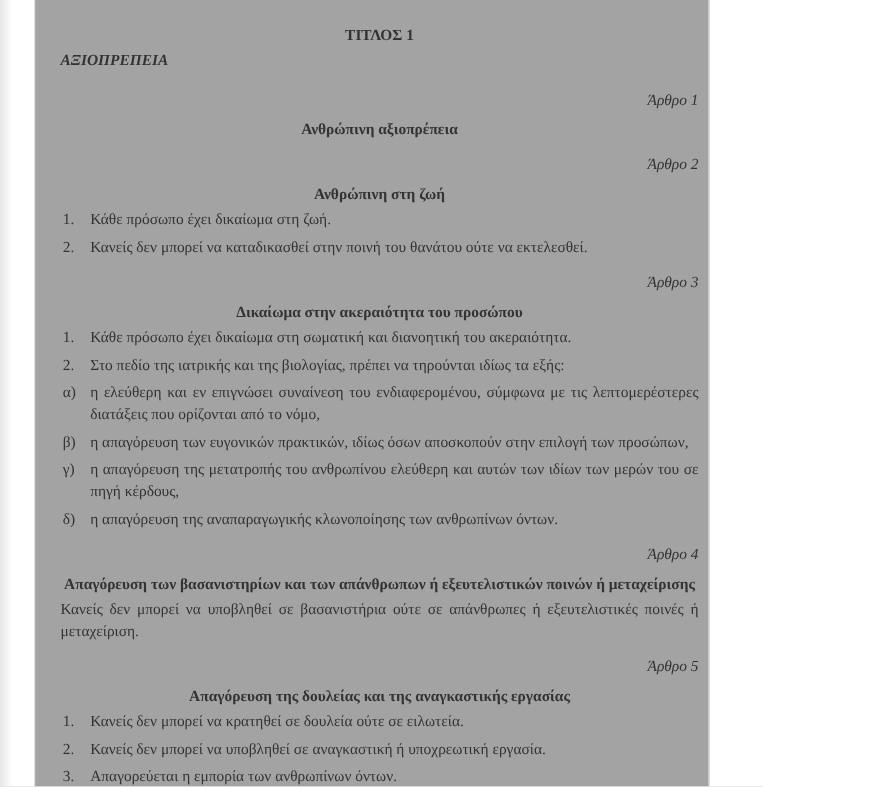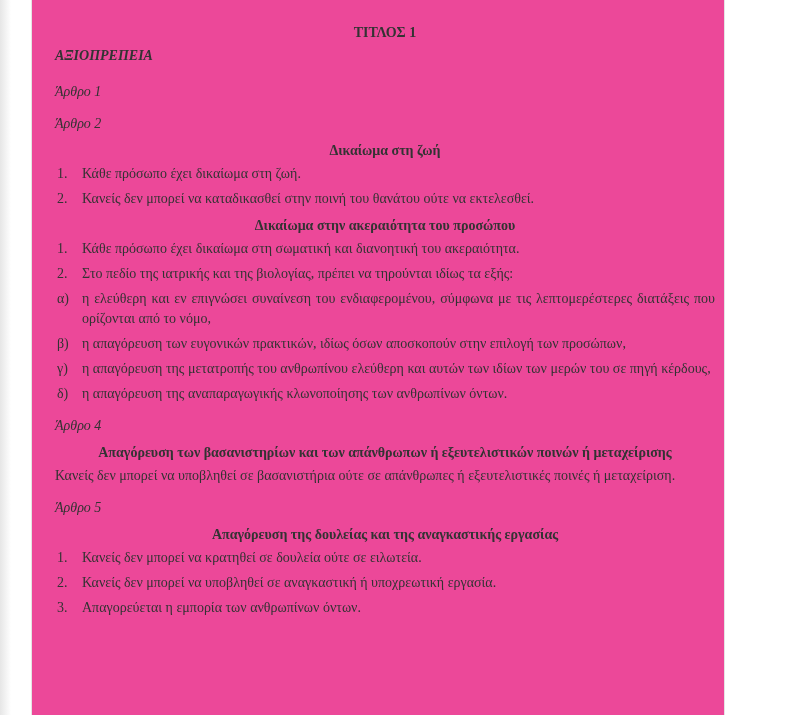--- a/index.html
+++ b/index.html
@@ -19,41 +19,41 @@
   }
   .edge-shade {
     position: absolute;
     left: 0; top: 0;
     width: 11px; height: 715px;
     background: linear-gradient(to right, #e6e6e6, rgba(255,255,255,0));
   }
   .doc {
     position: absolute;
     left: 31px; top: 0;
-    width: 694px; height: 715px;
+    width: 614px; height: 715px;
     box-sizing: border-box;
     border-left: 1px solid #e4e4e4;
     border-right: 1px solid #e4e4e4;
-    background: #ec4899;
+    background: #a3a3a3;
     padding: 0 9px 0 23px;
   }
   p { margin: 0; }
   .doc-title {
     text-align: center;
     font-weight: bold;
     margin-top: 23px;
   }
   .doc-subtitle {
     text-align: left;
     font-weight: bold;
     margin-top: 3px;
     font-style: italic;
   }
   .art-heading {
-    text-align: left;
+    text-align: right;
     font-style: italic;
     margin-top: 12px;
   }
   .article.first .art-heading {
     margin-top: 16px;
   }
   .art-title {
     text-align: center;
     font-weight: bold;
     margin-top: 7px;
@@ -84,36 +84,38 @@
 
 <div class="edge-shade"></div>
 
 <div class="doc">
 
   <p class="doc-title">ΤΙΤΛΟΣ 1</p>
   <p class="doc-subtitle">ΑΞΙΟΠΡΕΠΕΙΑ</p>
 
   <div class="article first">
     <p class="art-heading">Άρθρο 1</p>
+    <p class="art-title">Ανθρώπινη αξιοπρέπεια</p>
   </div>
 
   <div class="article">
     <p class="art-heading">Άρθρο 2</p>
-    <p class="art-title">Δικαίωμα στη ζωή</p>
+    <p class="art-title">Ανθρώπινη στη ζωή</p>
     <div class="item first">
       <span class="marker">1.</span>
       <span class="item-text">Κάθε πρόσωπο έχει δικαίωμα στη ζωή.</span>
     </div>
     <div class="item">
       <span class="marker">2.</span>
       <span class="item-text">Κανείς δεν μπορεί να καταδικασθεί στην ποινή του θανάτου ούτε να εκτελεσθεί.</span>
     </div>
   </div>
 
   <div class="article">
+    <p class="art-heading">Άρθρο 3</p>
     <p class="art-title">Δικαίωμα στην ακεραιότητα του προσώπου</p>
     <div class="item first">
       <span class="marker">1.</span>
       <span class="item-text">Κάθε πρόσωπο έχει δικαίωμα στη σωματική και διανοητική του ακεραιότητα.</span>
     </div>
     <div class="item">
       <span class="marker">2.</span>
       <span class="item-text">Στο πεδίο της ιατρικής και της βιολογίας, πρέπει να τηρούνται ιδίως τα εξής:</span>
     </div>
     <div class="item">

